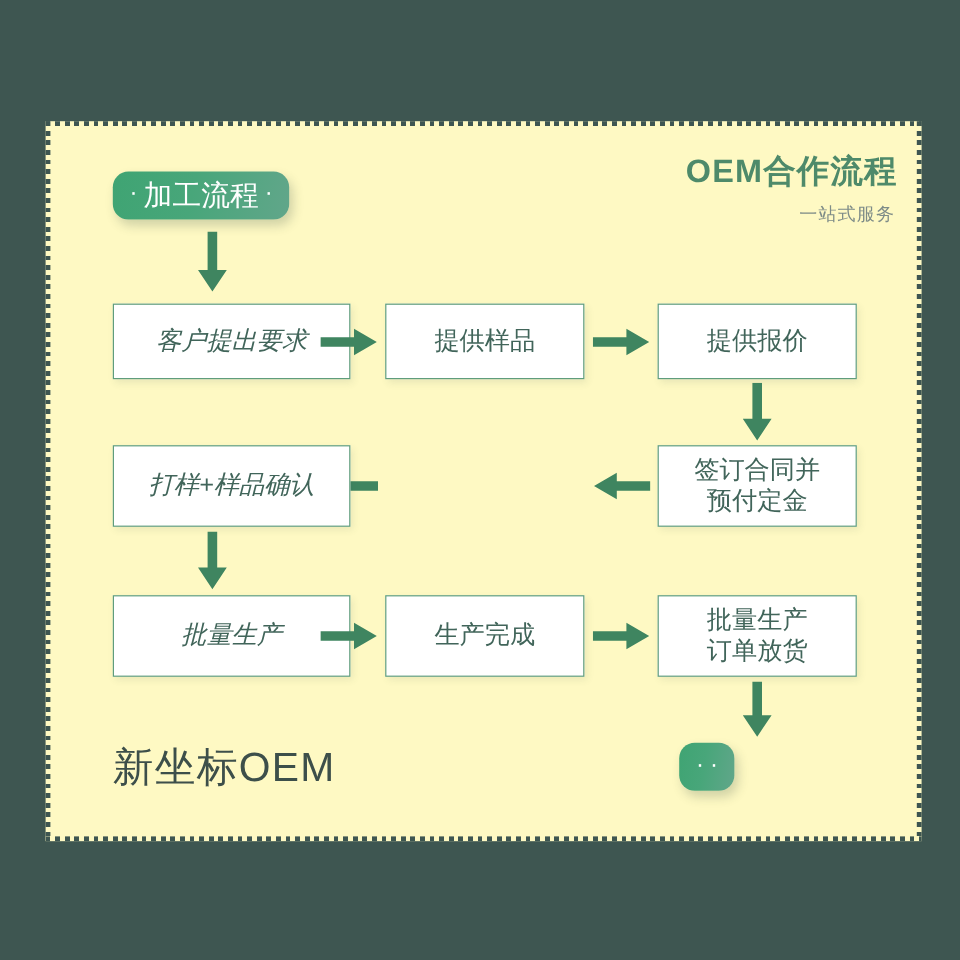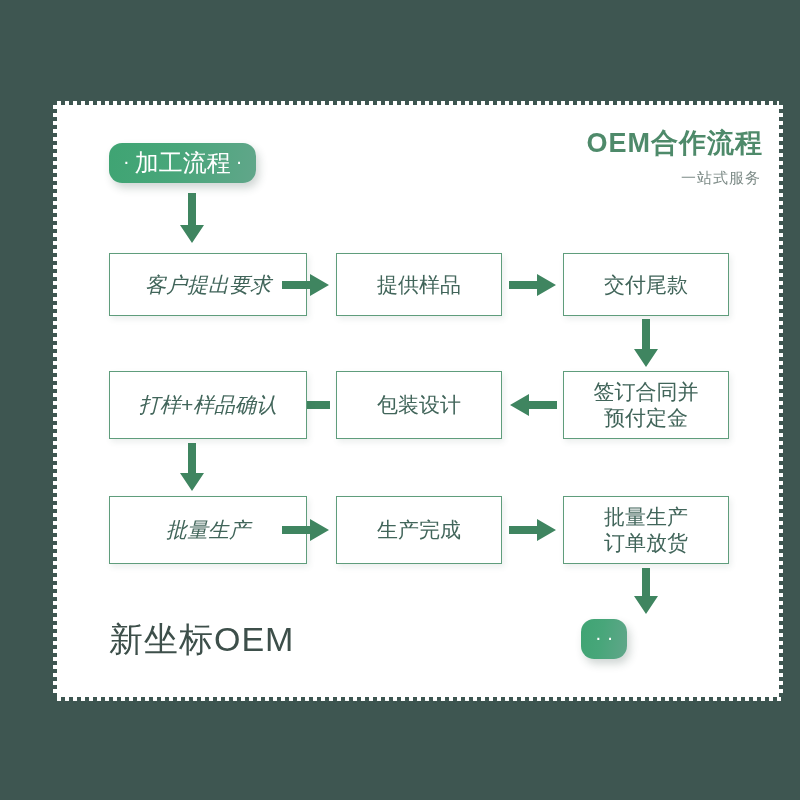--- a/index.html
+++ b/index.html
@@ -16,25 +16,25 @@
 
   #page {
     position: relative;
     width: 800px;
     height: 800px;
   }
 
   
   .card {
     position: absolute;
-    left: 53px;
+    left: 38px;
     top: 101px;
     width: 730px;
     height: 600px;
-    background: #ffffff;
+    background: #fef9c3;
     box-sizing: border-box;
   }
   .card-edge {
     position: absolute;
     left: 0;
     top: 0;
     width: 100%;
     height: 100%;
     pointer-events: none;
   }
@@ -194,42 +194,39 @@
       <span class="lines">提供样品</span>
     </div>
 
     <div class="arrow" style="left:456px; top:172px;">
       <svg width="48" height="24" viewBox="0 0 48 24">
         <path d="M0 8 H28 V1 L47 12 L28 23 V16 H0 Z" fill="#3f8560"></path>
       </svg>
     </div>
 
     <div class="box col3 row1">
-      <span class="lines">交付尾款</span>
+      <span class="lines">提供报价</span>
     </div>
 
     <div class="arrow" style="left:580px; top:218px;">
       <svg width="26" height="50" viewBox="0 0 26 50">
         <path d="M9 0 H17 V30 H25 L13 48 L1 30 H9 Z" fill="#3f8560"></path>
       </svg>
     </div>
 
     <div class="box col3 row2">
       <span class="lines"><span>签订合同并</span><br><span>预付定金</span></span>
     </div>
 
     <div class="arrow" style="left:456px; top:292px;">
       <svg width="48" height="24" viewBox="0 0 48 24">
         <path d="M48 8 H20 V1 L1 12 L20 23 V16 H48 Z" fill="#3f8560"></path>
       </svg>
     </div>
 
-    <div class="box col2 row2">
-      <span class="lines">包装设计</span>
-    </div>
 
     <div class="arrow" style="left:229px; top:292px;">
       <svg width="48" height="24" viewBox="0 0 48 24">
         <path d="M48 8 H20 V1 L1 12 L20 23 V16 H48 Z" fill="#3f8560"></path>
       </svg>
     </div>
 
     <div class="box col1 row2">
       <span class="lines">打样+样品确认</span>
     </div>

